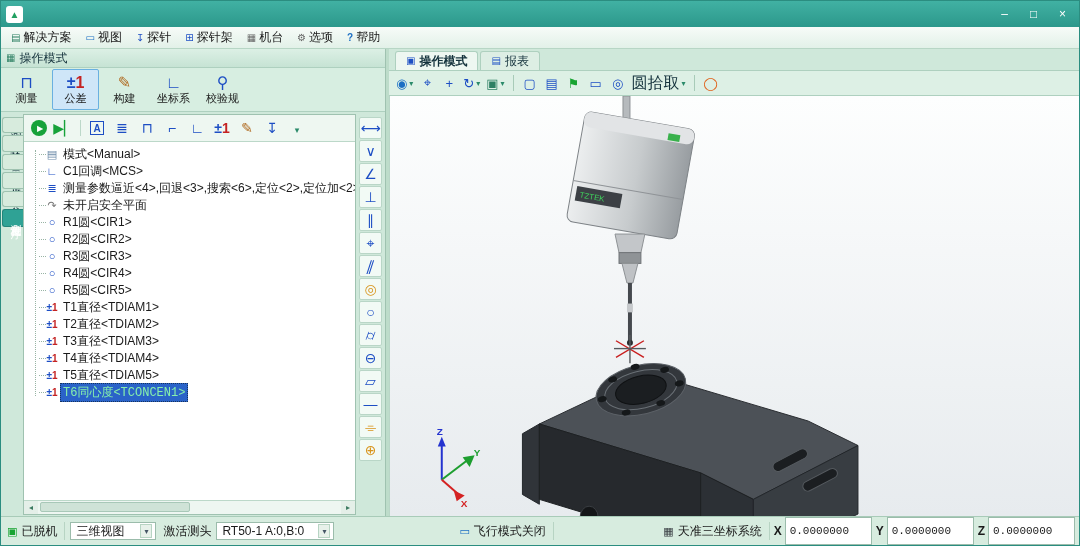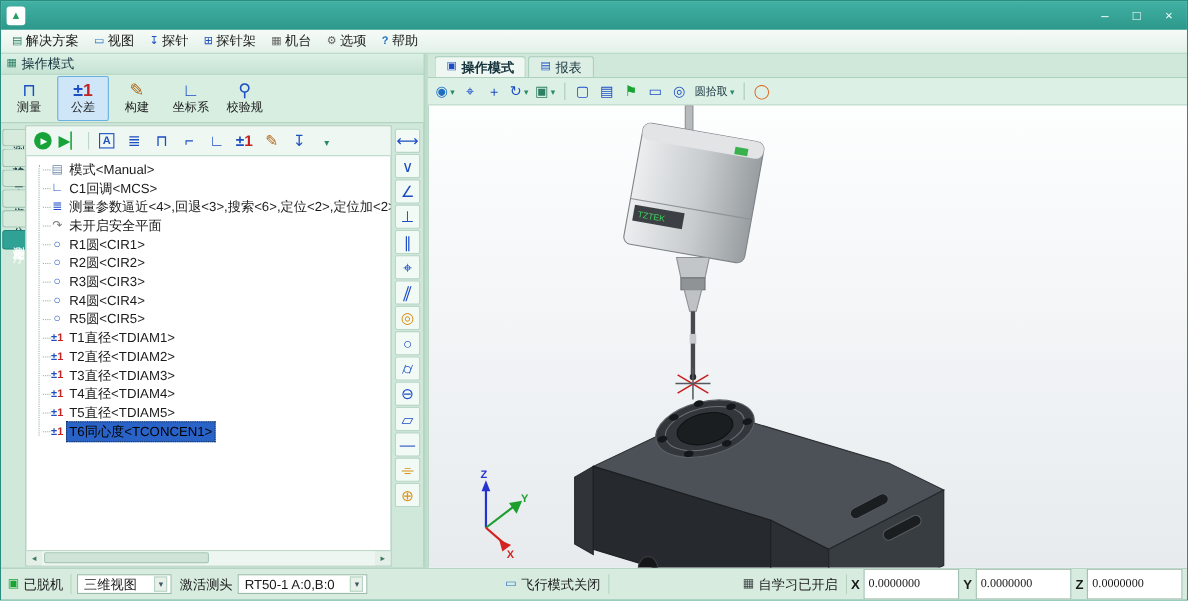--- a/index.html
+++ b/index.html
@@ -39,21 +39,21 @@
   .pt-sep{width:1px;height:16px;background:#bcd8c9;margin:0 2px;}
   .runbtn{width:16px;height:16px;background:#17a23a;color:#fff;border-radius:50%;font-size:8px;display:flex;align-items:center;justify-content:center;padding-left:2px;}
   .boxA{width:14px;height:14px;border:1px solid #1d4ec4;color:#1d4ec4;font-size:10px;font-weight:bold;display:flex;align-items:center;justify-content:center;}
   .tree{flex:1;overflow:hidden;padding:4px 0 0 4px;position:relative;white-space:nowrap;}
   .tree::before{content:"";position:absolute;left:11px;top:8px;height:246px;border-left:1px dotted #98b4a4;}
   .tree-row{height:17px;display:flex;align-items:center;position:relative;padding-left:16px;}
   .tree-row::before{content:"";position:absolute;left:11px;width:7px;border-top:1px dotted #98b4a4;}
   .tree-icon{width:16px;flex:0 0 16px;font-size:11px;text-align:center;line-height:1;}
   .tree-icon b{font-weight:bold;font-style:normal;font-size:10px;}
   .tree-label{padding:0 2px;border:1px solid transparent;}
-  .tree-row.selected .tree-label{background:#2a63c8;color:#000000;border:1px dotted #16335e;}
+  .tree-row.selected .tree-label{background:#2a63c8;color:#86efac;border:1px dotted #16335e;font-family:Liberation Mono, monospace;}
   .hscroll{flex:0 0 14px;background:#e4efe8;border-top:1px solid #bcd8c9;display:flex;align-items:center;}
   .hs-btn{width:14px;height:13px;font-size:8px;display:flex;align-items:center;justify-content:center;color:#3c7a60;}
   .hs-track{flex:1;height:13px;position:relative;background:#eef6f1;}
   .hs-thumb{position:absolute;left:2px;top:1px;height:10px;width:150px;background:#cfe3d7;border:1px solid #a8c8b8;border-radius:2px;}
   .gdt-col{width:28px;display:flex;flex-direction:column;gap:1px;padding:3px 1px 0 2px;align-items:center;}
   .gdt-btn{width:23px;height:22px;background:#f2faf5;border:1px solid #b9d6c7;border-radius:2px;display:flex;align-items:center;justify-content:center;font-size:14px;}
 
   .splitter{width:3px;background:#bddcca;}
   .right{flex:1;display:flex;flex-direction:column;min-width:0;background:#cfe8da;}
   .rp-tabs{flex:0 0 21px;display:flex;align-items:flex-end;gap:2px;padding:2px 0 0 6px;border-bottom:1px solid #aed0bf;}
@@ -61,37 +61,37 @@
   .rtab.active{background:#eef7f1;font-weight:bold;}
   .rp-toolbar{flex:0 0 25px;background:#ddf0e5;border-bottom:1px solid #aed0bf;display:flex;align-items:center;gap:2px;padding:0 5px;}
   .vt-btn{height:20px;min-width:20px;display:flex;align-items:center;justify-content:center;gap:2px;padding:0 2px;font-size:13px;}
   .vt-g{color:#1d4ec4;}
   .vt-view-eye{color:#1d6fc4;}
   .vt-flag{color:#18a432;}
   .vt-iso-view{color:#2e8064;}
   .vt-stop{color:#e0641e;font-weight:bold;}
   .vt-dd{font-size:8px;color:#2a8a6a;}
   .vt-sep{width:1px;height:16px;background:#a8cbb8;margin:0 4px;}
-  .vt-label{font-size:10px;color:#14323c;text-align:center;}
+  .vt-label{font-size:16px;color:#14323c;text-align:center;}
   .viewport{flex:1;min-height:0;position:relative;border-left:1px solid #b9d6c7;background:#fff;}
   .viewport svg{width:100%;height:100%;display:block;}
 
   
   .statusbar{flex:0 0 22px;background:#d7ecdf;border-top:1px solid #a8cbb8;display:flex;align-items:center;gap:5px;padding:0 4px;}
   .sb-seg{display:flex;align-items:center;gap:4px;padding:0 7px 0 2px;border-right:1px solid #b7d4c3;height:18px;white-space:nowrap;}
   .sb-box{background:#fff;border:1px solid #9bbcab;height:18px;display:flex;align-items:center;justify-content:space-between;padding:0 3px 0 5px;gap:6px;white-space:nowrap;}
   .sb-dd{font-size:8px;color:#456;background:#e7f1ea;border:1px solid #b7d4c3;width:12px;height:14px;display:flex;align-items:center;justify-content:center;}
   .sico{font-size:11px;line-height:1;}
   .sico.green{color:#18a432;} .sico.blue{color:#1d6fc4;} .sico.dark{color:#3a3f44;}
   .sb-selflearn{margin-left:118px;}
   .sb-right{margin-left:auto;display:flex;align-items:center;gap:4px;}
   .coords{display:flex;align-items:center;gap:4px;}
   .coord{display:flex;align-items:center;gap:3px;}
   .coord .axl{font-weight:bold;}
-  .coord .val{background:#fff;border:1px solid #9bbcab;height:28px;width:87px;display:flex;align-items:center;padding:2px 4px;font-family:Liberation Serif, serif;font-size:11px;}
+  .coord .val{background:#fff;border:1px solid #9bbcab;height:28px;width:87px;display:flex;align-items:center;padding:2px 4px;font-family:Liberation Mono, monospace;font-size:11px;}
 </style>
 </head>
 <body>
 
 <div id="app">
 
   <div class="titlebar">
     <span class="logo">▲</span>
     <div class="winbtns">
       <div class="winbtn">–</div>
@@ -487,21 +487,21 @@
       <span>RT50-1 A:0,B:0</span>
       <span class="sb-dd">▾</span>
     </div>
     <div class="sb-seg sb-selflearn">
       <span class="sico blue">▭</span>
       <span>飞行模式关闭</span>
     </div>
     <div class="sb-right">
       <div class="sb-seg">
         <span class="sico dark">▦</span>
-        <span>自学习已开启</span>
+        <span>天准三坐标系统</span>
       </div>
       <div class="coords">
           <div class="coord">
             <span class="axl">X</span>
             <span class="val">0.0000000</span>
           </div>
           <div class="coord">
             <span class="axl">Y</span>
             <span class="val">0.0000000</span>
           </div>

